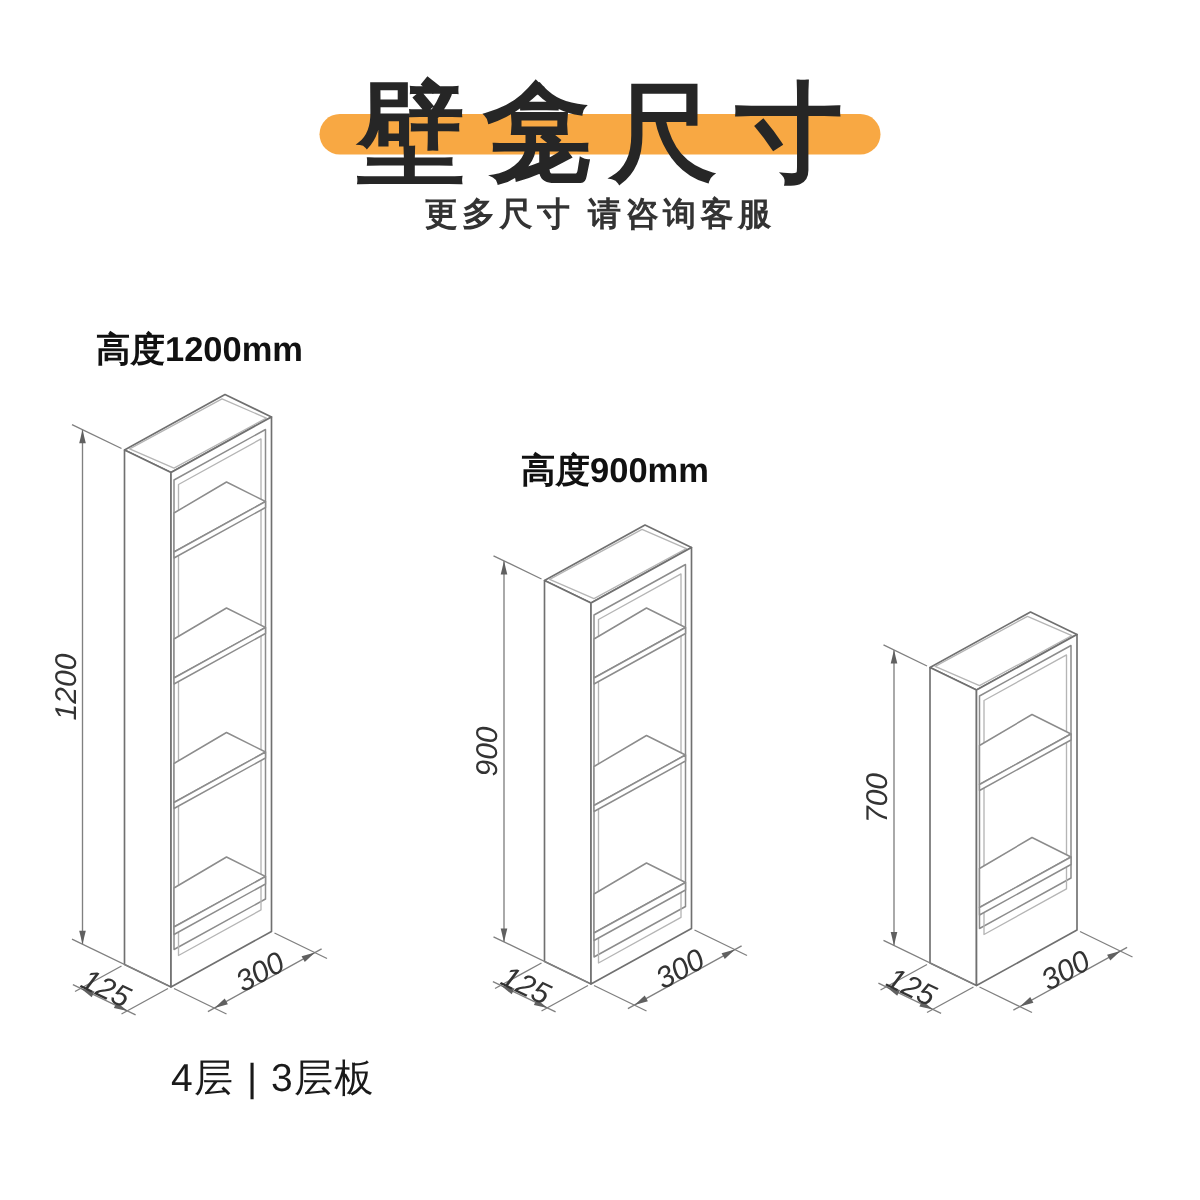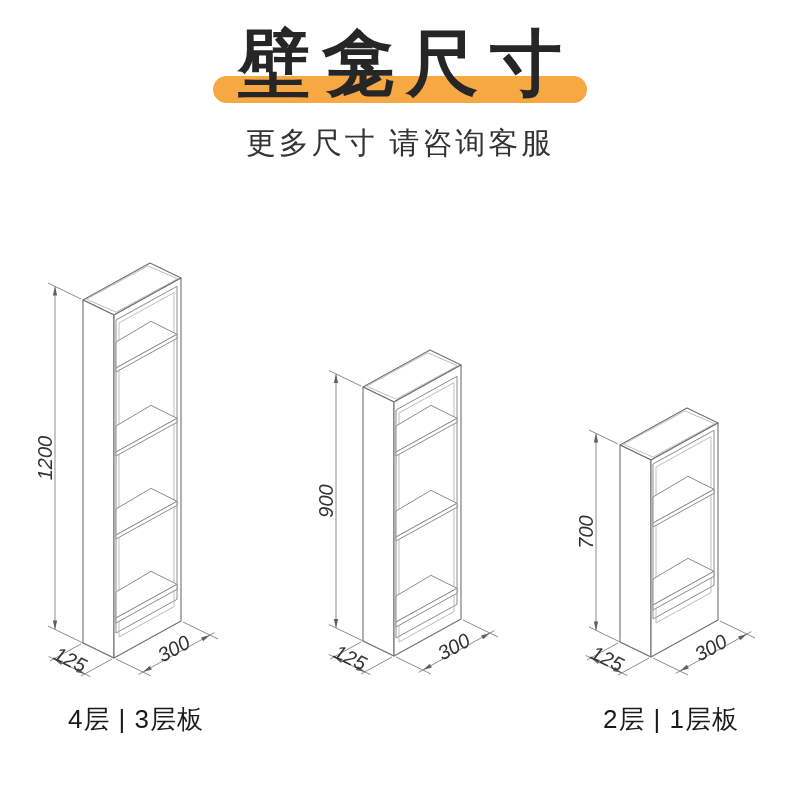--- a/index.html
+++ b/index.html
@@ -6,26 +6,26 @@
   #page{position:relative;width:800px;height:800px;background:#fff;overflow:hidden;
         font-family:"Liberation Sans","DejaVu Sans",sans-serif;}
   #niche-svg{position:absolute;left:0;top:0;}
   .face{fill:#ffffff;stroke:#707070;stroke-width:1.1;stroke-linejoin:round;}
   .mid{fill:none;stroke:#8c8c8c;stroke-width:1;stroke-linejoin:round;}
   .mid2{stroke:#8c8c8c;stroke-width:1;}
   .thin{fill:none;stroke:#b5b5b5;stroke-width:0.9;stroke-linejoin:round;}
   .dim{fill:none;stroke:#808080;stroke-width:0.9;}
   .arrow{fill:#606060;stroke:none;}
   .lbl{position:absolute;white-space:nowrap;}
-  .title{font-size:72px;font-weight:900;letter-spacing:12px;color:#262626;z-index:2;}
+  .title{font-size:72px;font-weight:900;letter-spacing:12px;color:#262626;z-index:2;margin-top:25px;}
   .pill{position:absolute;z-index:1;border-radius:14px;}
-  .subtitle{font-size:30px;font-weight:400;letter-spacing:3px;color:#333;z-index:2;}
+  .subtitle{font-size:22px;font-weight:700;letter-spacing:3px;color:#333;z-index:2;}
   .h-label{font-size:23px;font-weight:600;color:#111;}
   .dim-num{font-style:italic;font-size:20px;color:#333;}
-  .caption{font-size:26px;font-weight:500;color:#1a1a1a;letter-spacing:1px;}
+  .caption{font-size:26px;font-weight:500;color:#1a1a1a;letter-spacing:1px;margin-left:46px;}
 </style>
 </head>
 <body>
 
 <div id="page">
 
   <div class="pill" style="left: 213px; top: 76px; width: 374px; height: 27px; background: rgb(248, 168, 67);"></div>
   <div class="lbl title" style="left:406px;top:64px;transform:translate(-50%,-50%);">壁龛尺寸</div>
   <div class="lbl subtitle" style="left:400px;top:143px;transform:translate(-50%,-50%);">更多尺寸 请咨询客服</div>
 
@@ -112,27 +112,28 @@
         <polygon points="591,658 600.058765189706,659.943906694718 598.1404572662766,663.9037166284027" class="arrow"></polygon>
         <polygon points="622,673 612.941234810294,671.056093305282 614.8595427337234,667.0962833715973" class="arrow"></polygon>
         <line x1="653" y1="658" x2="688" y2="675" class="dim"></line>
         <line x1="720" y1="621" x2="755" y2="638" class="dim"></line>
         <line x1="675.6" y1="673.4" x2="751.4" y2="631.6" class="dim"></line>
         <polygon points="680,671 686.8136423344582,664.721920824163 688.94150670498,668.5731794782479" class="arrow"></polygon>
         <polygon points="747,634 740.1863576655418,640.278079175837 738.05849329502,636.4268205217521" class="arrow"></polygon>
       </g>
     </svg>
 
+  <div class="lbl h-label" style="left:133px;top:233px;transform:translate(-50%,-50%);">高度1200mm</div>
   <div class="lbl dim-num" style="left:45px;top:458px;transform:translate(-50%,-50%) rotate(-90deg);">1200</div>
   <div class="lbl dim-num" style="left:70px;top:660px;transform:translate(-50%,-50%) rotate(26deg);">125</div>
   <div class="lbl dim-num" style="left:174px;top:649px;transform:translate(-50%,-50%) rotate(-29deg);">300</div>
   <div class="lbl caption" style="left:136px;top:719px;transform:translate(-50%,-50%);">4层 | 3层板</div>
 
+  <div class="lbl h-label" style="left:410px;top:314px;transform:translate(-50%,-50%);">高度900mm</div>
   <div class="lbl dim-num" style="left:326px;top:501px;transform:translate(-50%,-50%) rotate(-90deg);">900</div>
   <div class="lbl dim-num" style="left:350px;top:658px;transform:translate(-50%,-50%) rotate(26deg);">125</div>
   <div class="lbl dim-num" style="left:454px;top:647px;transform:translate(-50%,-50%) rotate(-29deg);">300</div>
 
   <div class="lbl dim-num" style="left:586px;top:532px;transform:translate(-50%,-50%) rotate(-90deg);">700</div>
   <div class="lbl dim-num" style="left:607px;top:659px;transform:translate(-50%,-50%) rotate(26deg);">125</div>
   <div class="lbl dim-num" style="left:711px;top:648px;transform:translate(-50%,-50%) rotate(-29deg);">300</div>
-  <div class="lbl caption" style="left:671px;top:719px;transform:translate(-50%,-50%);">2层 | 1层板</div>
 
 </div>
 
 </body></html>

